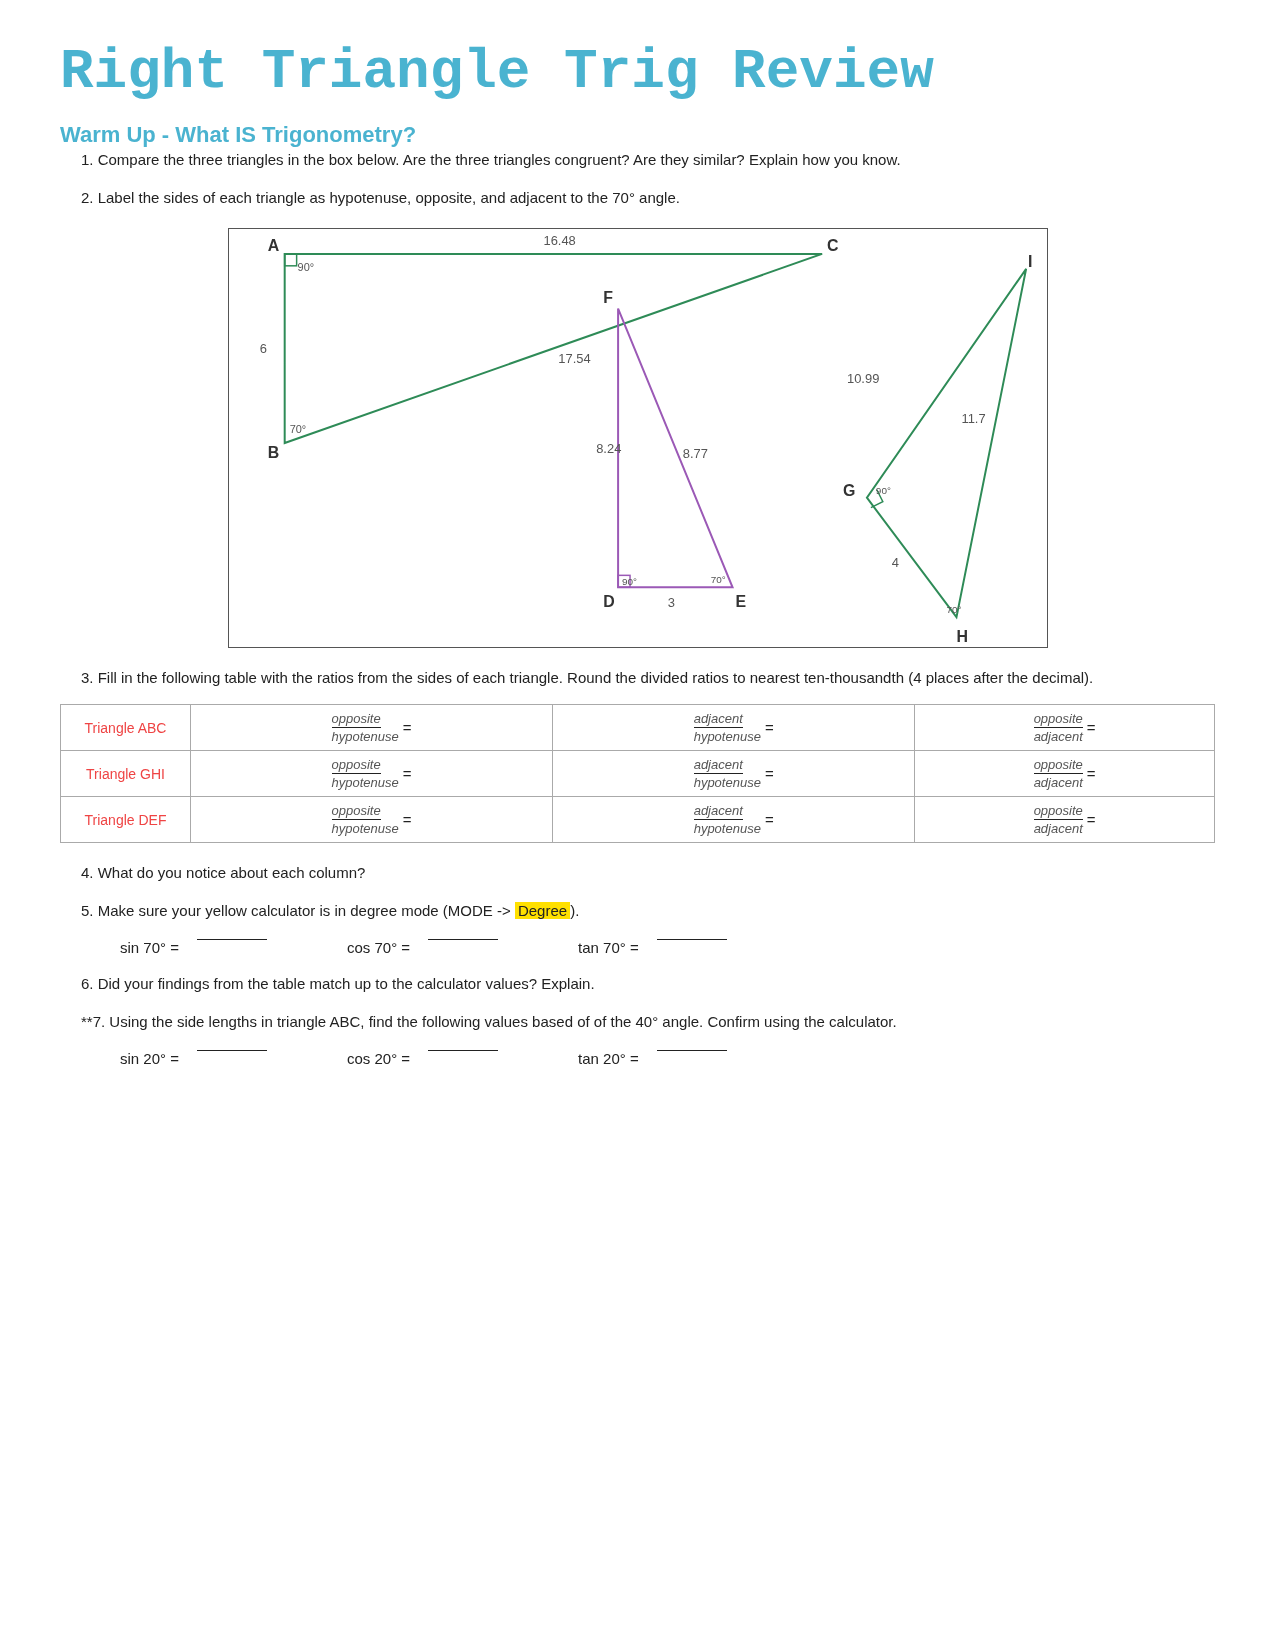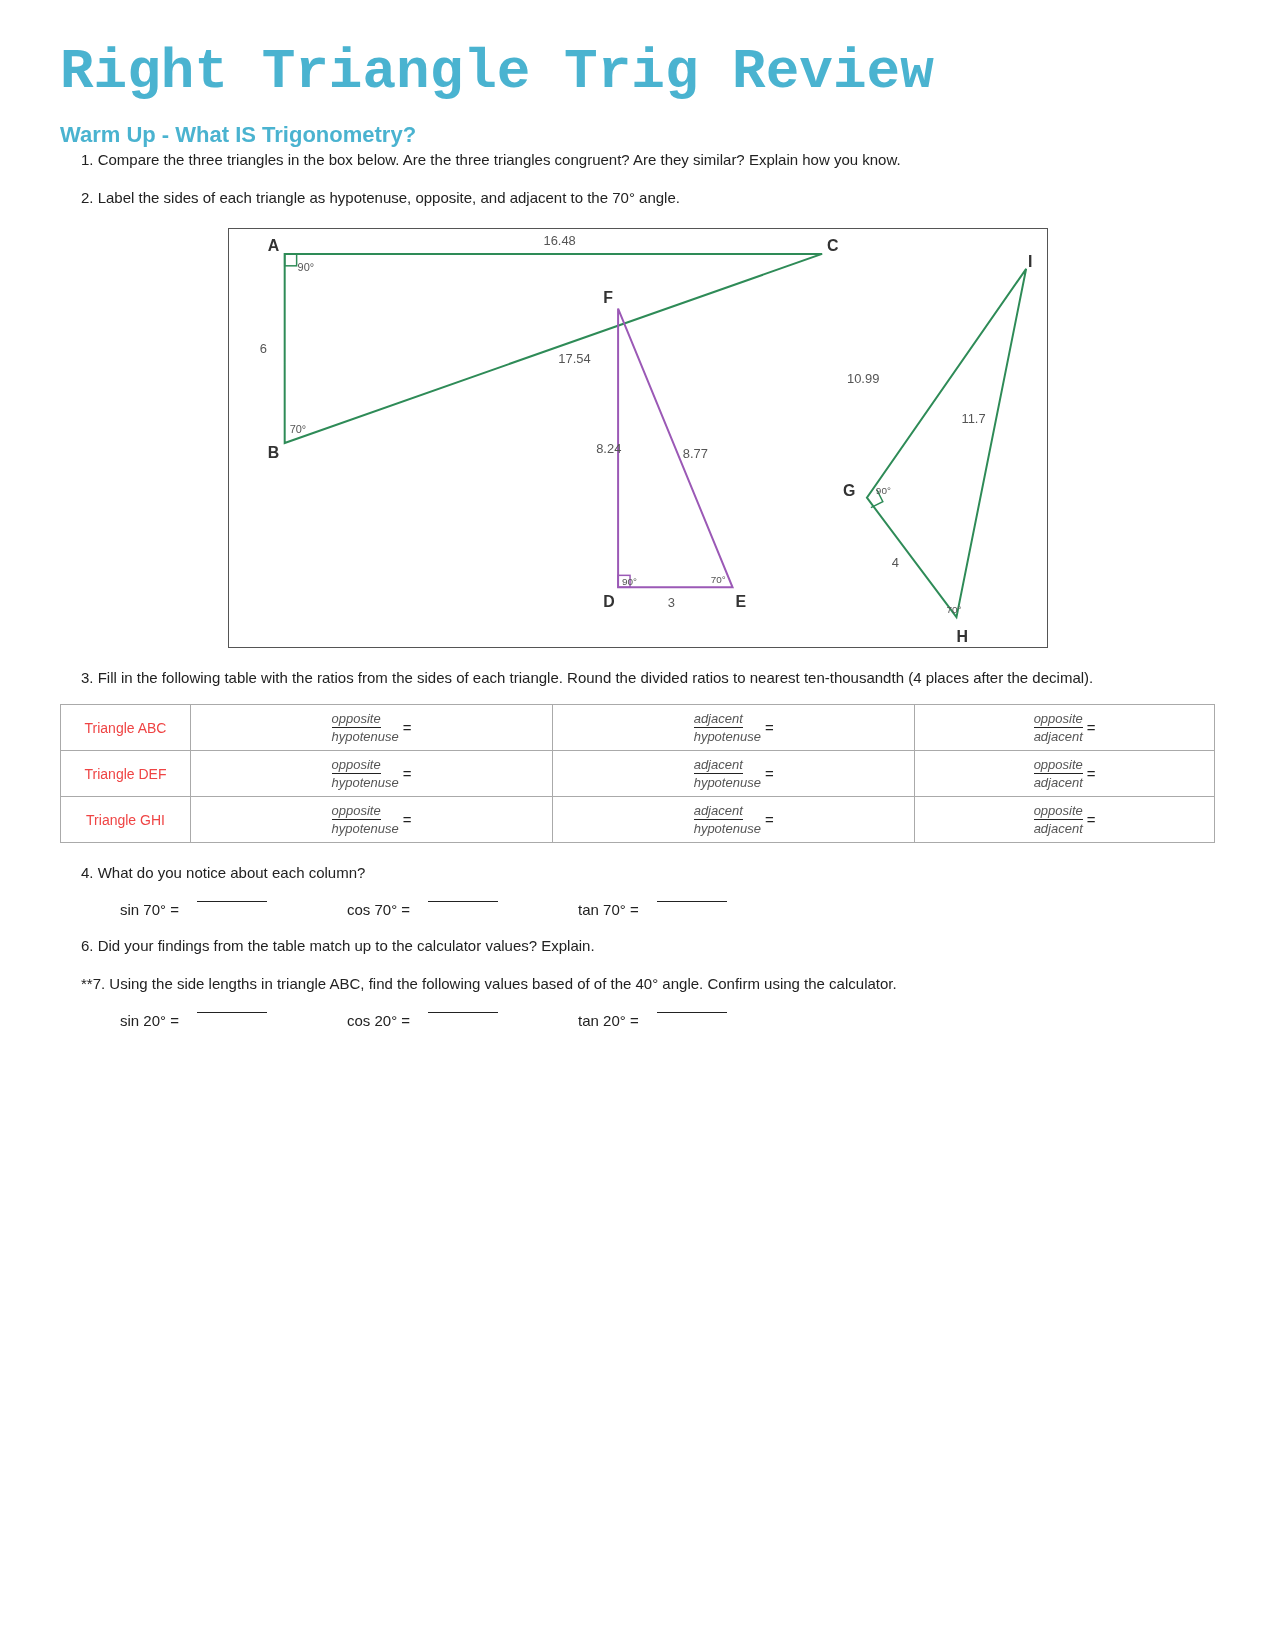--- a/index.html
+++ b/index.html
@@ -200,21 +200,21 @@
           <div class="fraction">
             <span class="num">opposite</span>
             <span class="den">adjacent</span>
           </div>
           <span>=</span>
         </div>
       </td>
     </tr>
     <tr>
       <td>
-        <span class="triangle-label">Triangle DEF</span>
+        <span class="triangle-label">Triangle GHI</span>
       </td>
       <td>
         <div class="fraction-cell">
           <div class="fraction">
             <span class="num">opposite</span>
             <span class="den">hypotenuse</span>
           </div>
           <span>=</span>
         </div>
       </td>
@@ -232,21 +232,21 @@
           <div class="fraction">
             <span class="num">opposite</span>
             <span class="den">adjacent</span>
           </div>
           <span>=</span>
         </div>
       </td>
     </tr>
     <tr>
       <td>
-        <span class="triangle-label">Triangle GHI</span>
+        <span class="triangle-label">Triangle DEF</span>
       </td>
       <td>
         <div class="fraction-cell">
           <div class="fraction">
             <span class="num">opposite</span>
             <span class="den">hypotenuse</span>
           </div>
           <span>=</span>
         </div>
       </td>
@@ -270,20 +270,23 @@
       </td>
     </tr>
   </tbody>
 </table>
 
 <div class="question">
   <p>4.  What do you notice about each column?</p>
 </div>
 
 <div class="question">
+  <p>
+    <span>5.  Make sure your yellow calculator is in degree mode (MODE -&gt; </span><span class="highlight-box">Degree</span><span>).</span>
+  </p>
 </div>
 
 <div class="math-line">
   <div class="math-item">
     <span>sin 70° =</span>
     <span class="blank"></span>
   </div>
   <div class="math-item">
     <span>cos 70° =</span>
     <span class="blank"></span>

